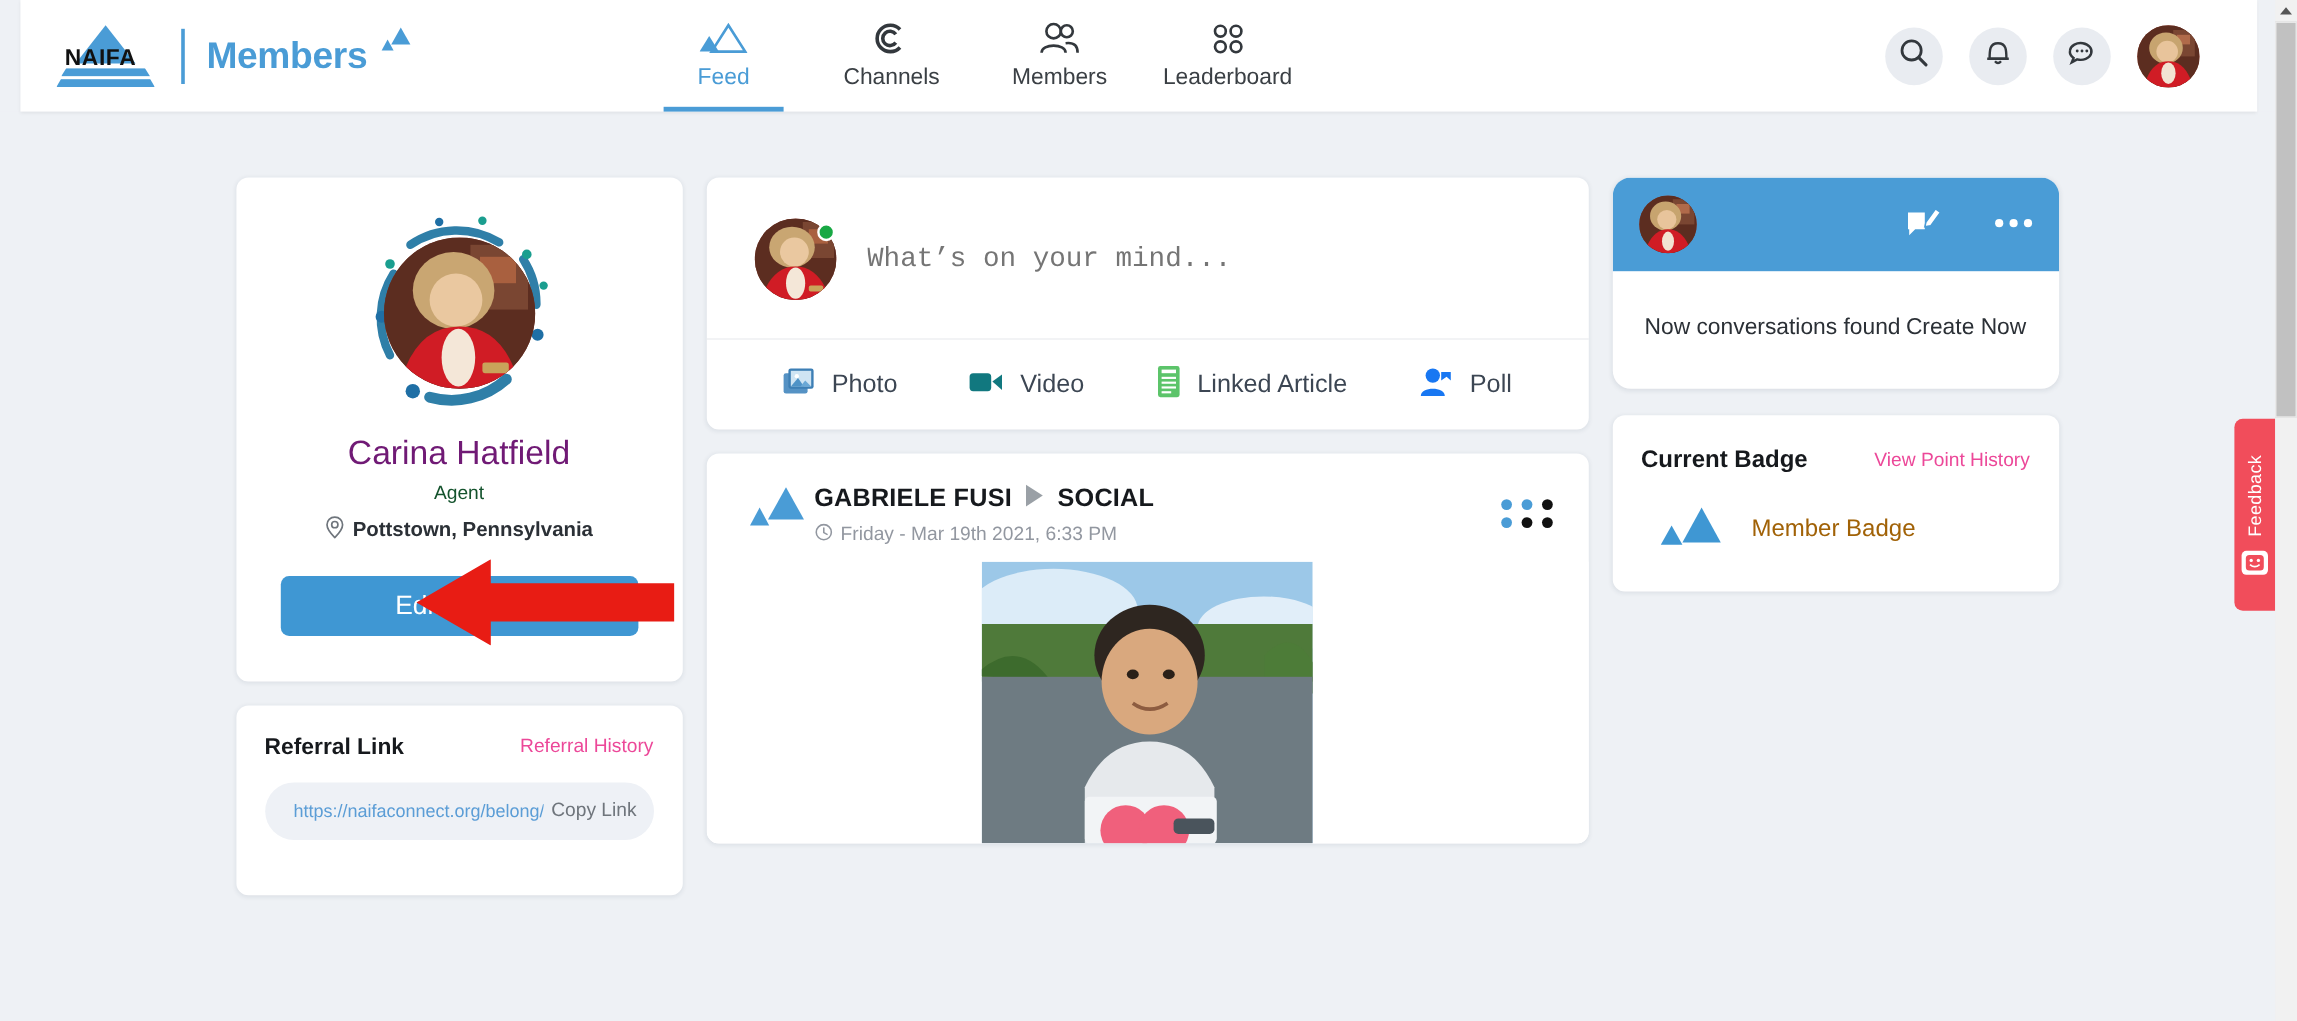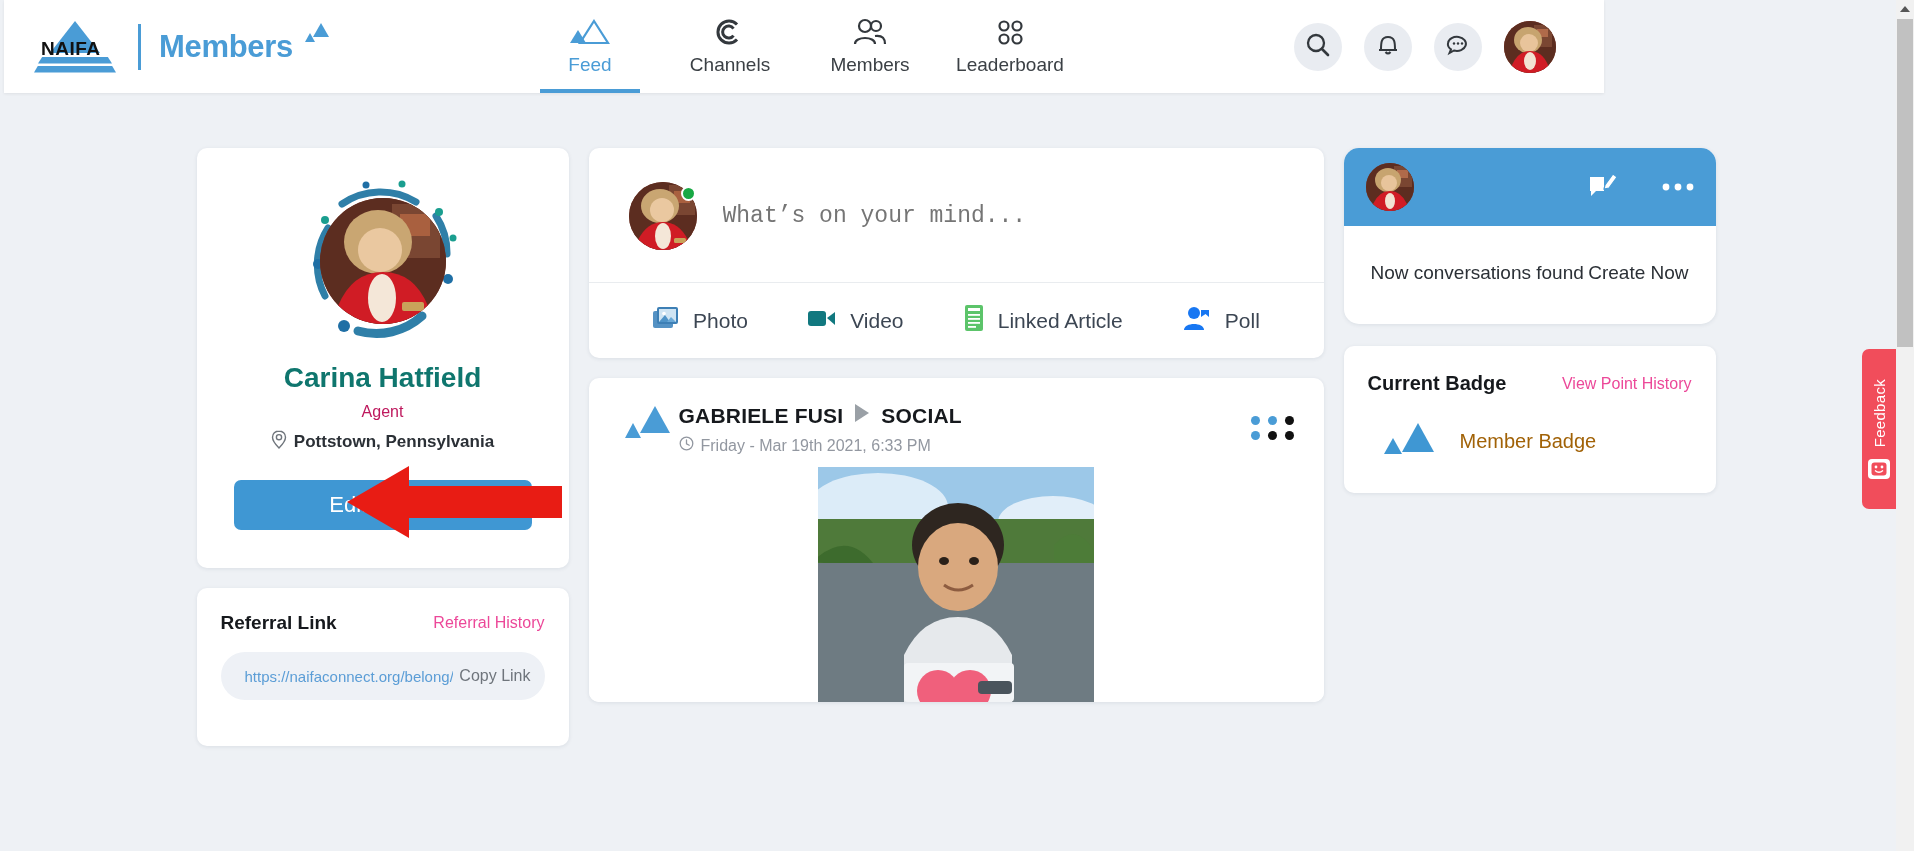--- a/index.html
+++ b/index.html
@@ -6,22 +6,22 @@
   html, body {
     width: 1914px; height: 851px;
     font-family: "Liberation Sans", sans-serif;
     background: #eef1f5;
     overflow: hidden;
   }
   .app { position: relative; width: 1914px; height: 851px; }
 
   
   .topbar {
-    position: absolute; top: 0; left: 4px;
-    width: 1600px; height: 93px;
+    position: absolute; top: 0; left: 17px;
+    width: 1864px; height: 93px;
     background: #ffffff;
     display: flex; align-items: center;
     box-shadow: 0 1px 3px rgba(0,0,0,.07);
     z-index: 20;
   }
   .brand { display: flex; align-items: center; margin-left: 30px; width: 330px; }
   .naifa-logo { position: relative; width: 82px; height: 52px; }
   .naifa-tri {
     position: absolute; left: 16px; top: 0;
     width: 0; height: 0;
@@ -123,22 +123,22 @@
   }
 
   
   .profile-card { padding: 28px 22px 38px; text-align: center; position: relative; }
   .avatar-ring { position: relative; width: 170px; height: 170px; margin: 0 auto 16px; }
   .avatar-ring .photo {
     position: absolute; left: 22px; top: 22px; width: 126px; height: 126px;
     border-radius: 50%; overflow: hidden; background:#7d3326;
   }
   .ring-svg { position: absolute; inset: 0; }
-  .profile-name { font-size: 28px; font-weight: bold; color: #0f766e; margin-bottom: 9px; }
-  .profile-role { font-size: 16px; color: #be185d; margin-bottom: 9px; }
+  .profile-name { font-size: 28px; font-weight: normal; color: #701a75; margin-bottom: 9px; }
+  .profile-role { font-size: 16px; color: #14532d; margin-bottom: 9px; }
   .profile-loc {
     font-size: 17px; color: #2b3036; font-weight: bold;
     display: flex; align-items: center; justify-content: center; gap: 7px;
   }
   .btn-primary {
     display: block; width: 298px; margin: 26px auto 0;
     height: 50px; line-height: 50px;
     background: #3f97d3; color: #fff; font-size: 22px;
     border: none; border-radius: 7px; cursor: pointer;
     font-family: "Liberation Sans", sans-serif;

